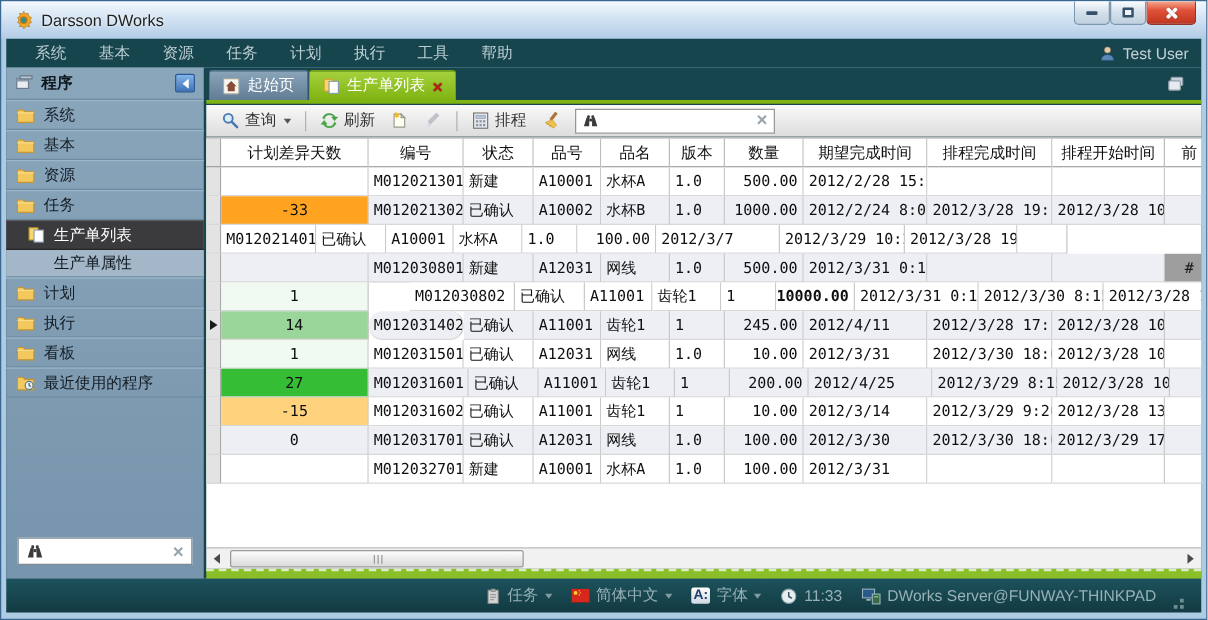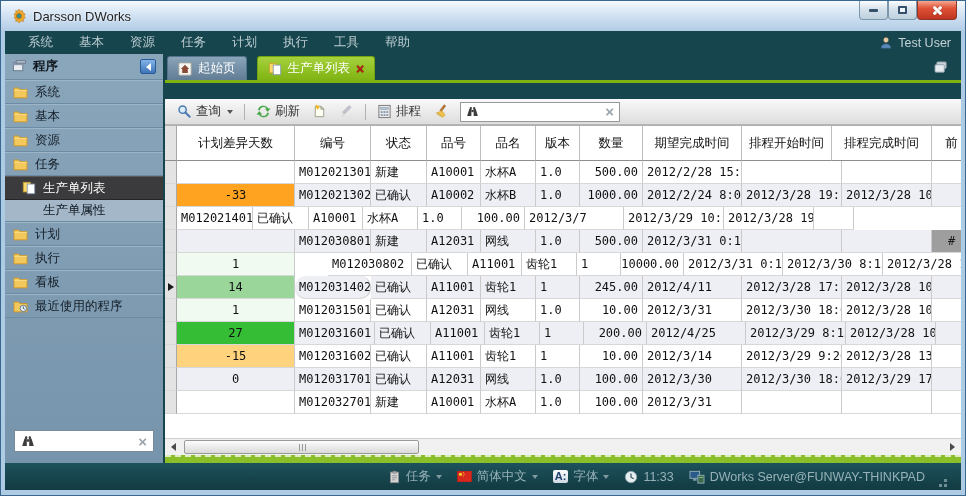--- a/index.html
+++ b/index.html
@@ -50,43 +50,43 @@
   .sb-item.child{background:#a3b7c8;height:22px;padding-left:38px;border-top:none;color:#101820;}
   .sb-spacer{flex:1;}
   .sb-search{height:22px;background:#fff;border:1px solid #7a8a96;display:flex;align-items:center;
     gap:5px;padding:0 6px;margin:0 9px 11px;}
   .sb-search input{flex:1;min-width:0;border:none;outline:none;font-size:12px;
     font-family:"Liberation Sans",sans-serif;}
   .clear-x{color:#9aa4aa;font-weight:bold;font-size:15px;line-height:1;}
 
   
   .content{flex:1;display:flex;flex-direction:column;margin-left:2px;min-width:0;}
-  .tabbar{height:26px;display:flex;align-items:flex-end;padding-left:2px;gap:10px;}
+  .tabbar{height:26px;display:flex;align-items:flex-end;padding-left:2px;gap:0;}
   .tab{height:24px;display:flex;align-items:center;gap:6px;padding:0 10px;
     border-radius:3px 3px 0 0;font-size:12.5px;color:#fff;}
   .tab.home{background:linear-gradient(#8aa4b9,#617d95);border:1px solid #54738d;border-bottom:none;}
   .tab.active{background:linear-gradient(#a6d23d,#7fb312);border:1px solid #73a30e;border-bottom:none;}
   .tab-close{color:#b32015;font-weight:700;font-size:14px;line-height:1;text-shadow:0 0 1px #7a1208;}
   .tablist{margin-left:auto;margin-right:12px;align-self:center;}
   .greenline{height:3px;background:#7fb312;}
-  .toolbar{height:26px;margin-top:16px;background:linear-gradient(#f9f9f9,#dddddd);
+  .toolbar{height:26px;margin-top:1px;background:linear-gradient(#f9f9f9,#dddddd);
     border-bottom:1px solid #b5b5b5;display:flex;align-items:center;padding:0 7px;gap:2px;
     font-size:12.5px;color:#333;}
   .tbtn{display:flex;align-items:center;gap:4px;padding:0 5px;height:22px;}
   .tsep{width:1px;height:16px;background:#b2b2b2;margin:0 4px;flex:none;}
   .caret{width:0;height:0;border-left:3.5px solid transparent;border-right:3.5px solid transparent;
     border-top:4px solid #555;margin-left:2px;}
   .tsearch{width:160px;height:20px;background:#fff;border:1px solid #979797;display:flex;
     align-items:center;gap:5px;padding:0 5px;margin-left:5px;}
   .tsearch input{flex:1;min-width:0;border:none;outline:none;font-size:12px;}
 
   
   .tablewrap{flex:1;background:#fff;overflow:hidden;
     font-family:"DejaVu Sans Mono",monospace;font-size:12px;color:#101010;}
-  .thr{display:flex;height:36px;border-top:1px solid #b0b0b0;}
+  .thr{display:flex;height:24px;border-top:1px solid #b0b0b0;}
   .th{display:flex;align-items:center;justify-content:center;flex:none;background:#fff;
     border-right:1px solid #bdbdbd;border-bottom:1px solid #8e8e8e;overflow:hidden;white-space:nowrap;
     font-size:12.5px;}
   .trow{display:flex;height:23px;}
   .td{display:flex;align-items:center;flex:none;background:#fff;padding:0 4px;
     border-right:1px solid #cacaca;border-bottom:1px solid #d8d8d8;
     overflow:hidden;white-space:nowrap;}
   .trow.alt .td{background:#edeff4;}
   .sel{width:12px !important;padding:0;background:#e3e3e3 !important;
     border-right:1px solid #a8a8a8;justify-content:center;}
@@ -400,22 +400,22 @@
           <div class="thr">
             <div class="th sel"></div>
             <div class="th" style="width: 118px;">计划差异天数</div>
             <div class="th" style="width: 76px;">编号</div>
             <div class="th" style="width: 56px;">状态</div>
             <div class="th" style="width: 54px;">品号</div>
             <div class="th" style="width: 55px;">品名</div>
             <div class="th" style="width: 44px;">版本</div>
             <div class="th" style="width: 63px;">数量</div>
             <div class="th" style="width: 99px;">期望完成时间</div>
+            <div class="th" style="width: 100px;">排程完成时间</div>
             <div class="th" style="width: 90px;">排程开始时间</div>
-            <div class="th" style="width: 100px;">排程完成时间</div>
             <div class="th" style="width: 40px;">前</div>
           </div>
           <div class="trow">
             <div class="td sel"></div>
             <div class="td c" style="width: 118px;"></div>
             <div class="td" style="width: 76px;">M012021301</div>
             <div class="td" style="width: 56px;">新建</div>
             <div class="td" style="width: 54px;">A10001</div>
             <div class="td" style="width: 55px;">水杯A</div>
             <div class="td" style="width: 44px;">1.0</div>
@@ -467,21 +467,21 @@
             <div class="td c overflowcell" style="width: 40px;">#</div>
           </div>
           <div class="trow">
             <div class="td sel"></div>
             <div class="td c" style="width: 118px; background: rgb(241, 250, 241);">1</div>
             <div class="td" style="width: 84px; margin-left: 33px;">M012030802</div>
             <div class="td" style="width: 56px;">已确认</div>
             <div class="td" style="width: 54px;">A11001</div>
             <div class="td" style="width: 55px;">齿轮1</div>
             <div class="td" style="width: 44px;">1</div>
-            <div class="td r" style="width: 63px;">10000.00</div>
+            <div class="td r" style="width: 63px; font-weight: bold;">10000.00</div>
             <div class="td" style="width: 99px;">2012/3/31 0:17</div>
             <div class="td" style="width: 100px;">2012/3/30 8:15</div>
             <div class="td" style="width: 90px;">2012/3/28 17:13</div>
             <div class="td c" style="width: 40px;"></div>
           </div>
           <div class="trow alt">
             <div class="td sel">
               <span class="rowmarker"></span>
             </div>
             <div class="td c" style="width: 118px; background: rgb(154, 213, 154);">14</div>

